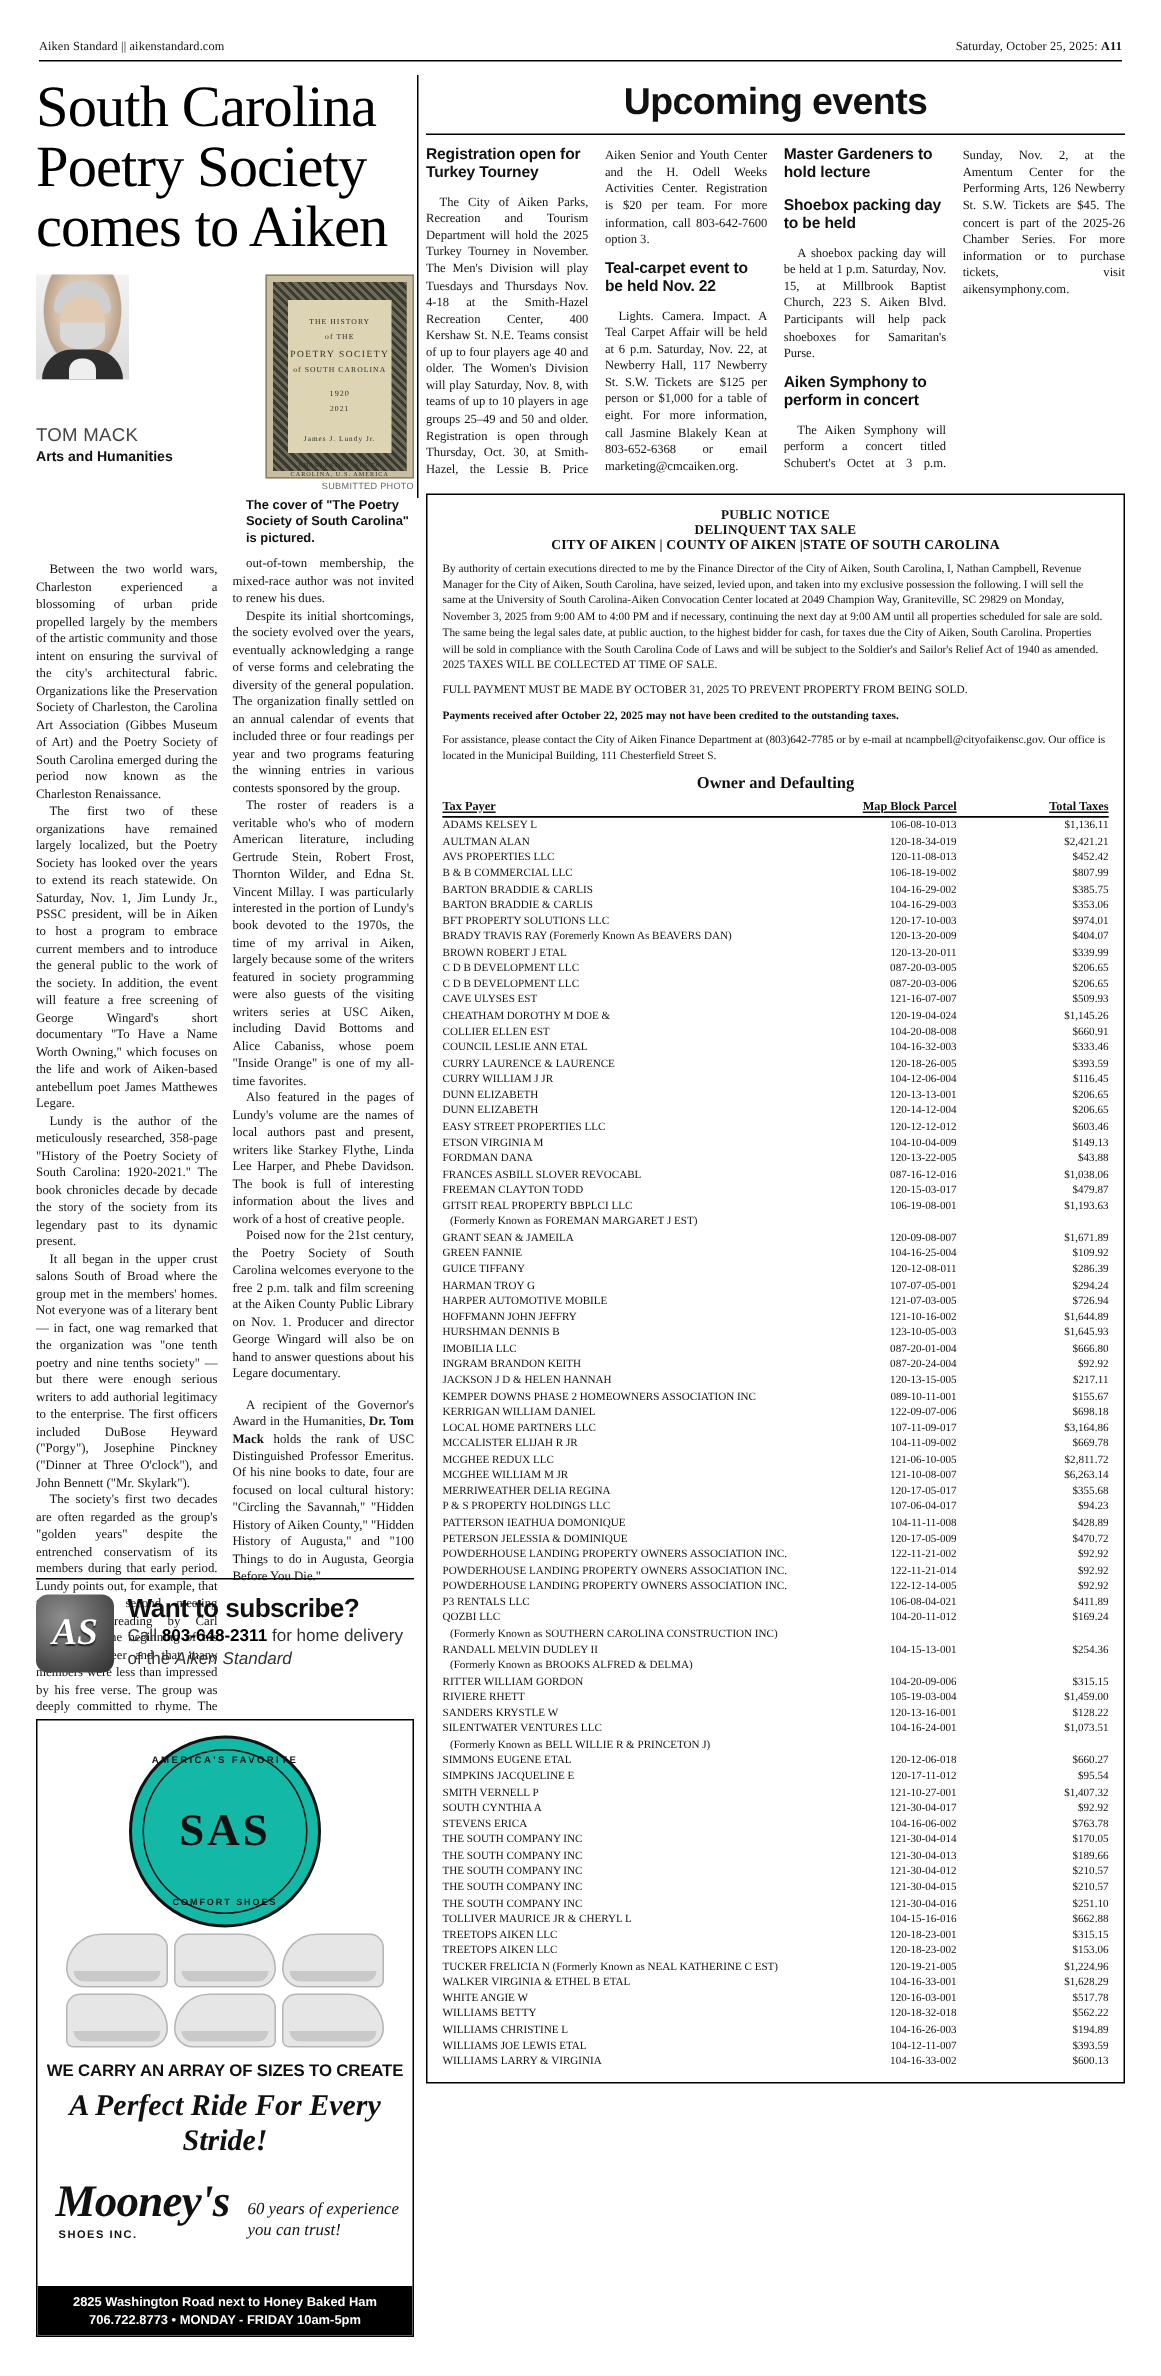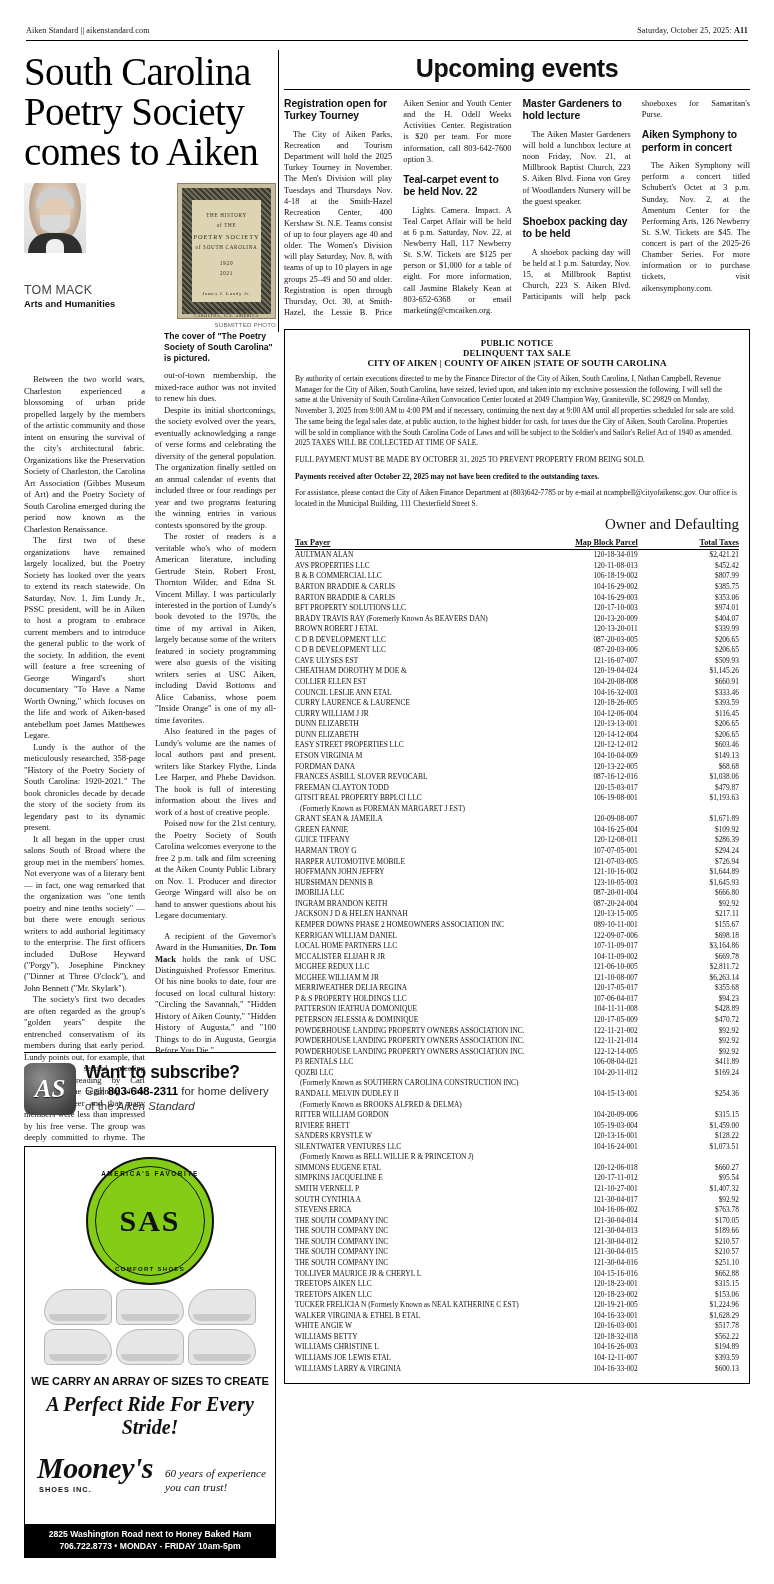--- a/index.html
+++ b/index.html
@@ -166,21 +166,21 @@
 
   
   .mooney {
     position: absolute; left: 24px; top: 1146px; width: 252px; height: 412px;
     border: 1.4px solid #000; box-sizing: border-box; overflow: hidden;
     background: #fff;
   }
   .sas-seal {
     width: 124px; height: 124px; margin: 10px auto 0 auto;
     border-radius: 50%; position: relative;
-    background: #84cc16;
+    background: #14b8a6;
     border: 2px solid #111;
     display: flex; align-items: center; justify-content: center;
   }
   .sas-seal .ring2 {
     position: absolute; inset: 7px; border-radius: 50%; border: 1.2px solid #111;
   }
   .sas-seal .core {
     font-family: "Liberation Serif", serif; font-weight: bold;
     font-size: 30px; letter-spacing: 2px; color: #111;
   }
@@ -274,21 +274,21 @@
   }
   .notice .nh3 {
     text-align: center; font-weight: bold; font-size: 9.1px; letter-spacing: .1px;
     margin-bottom: 6px;
   }
   .notice p {
     font-size: 7.55px; line-height: 1.42; margin: 0 0 6px 0; text-align: left;
   }
   .notice p.bold { font-weight: bold; }
   .notice .owner-def {
-    text-align: right; font-weight: normal; font-size: 15px; margin: 2px 0 3px 0;
+    text-align: center; font-weight: bold; font-size: 11px; margin: 2px 0 3px 0;
   }
 
   
   table.tax { width: 100%; border-collapse: collapse; }
   table.tax th {
     font-size: 8.2px; font-weight: bold; text-decoration: underline;
     padding: 1px 0 2px 0; border-bottom: 0.9px solid #000;
   }
   table.tax th.c1 { text-align: left; }
   table.tax th.c2 { text-align: right; padding-right: 56px; }
@@ -424,21 +424,20 @@
     <div class="ue-rule"></div>
 
     <div class="ue-cols">
       <h3>Registration open for Turkey Tourney</h3>
       <p>The City of Aiken Parks, Recreation and Tourism Department will hold the 2025 Turkey Tourney in November. The Men's Division will play Tuesdays and Thursdays Nov. 4-18 at the Smith-Hazel Recreation Center, 400 Kershaw St. N.E. Teams consist of up to four players age 40 and older. The Women's Division will play Saturday, Nov. 8, with teams of up to 10 players in age groups 25–49 and 50 and older. Registration is open through Thursday, Oct. 30, at Smith-Hazel, the Lessie B. Price Aiken Senior and Youth Center and the H. Odell Weeks Activities Center. Registration is $20 per team. For more information, call 803-642-7600 option 3.</p>
 
       <h3 class="spaced">Teal-carpet event to be held Nov. 22</h3>
       <p>Lights. Camera. Impact. A Teal Carpet Affair will be held at 6 p.m. Saturday, Nov. 22, at Newberry Hall, 117 Newberry St. S.W. Tickets are $125 per person or $1,000 for a table of eight. For more information, call Jasmine Blakely Kean at 803-652-6368 or email marketing@cmcaiken.org.</p>
 
       <h3 class="spaced">Master Gardeners to hold lecture</h3>
-      <p>The Aiken Master Gardeners will hold a lunchbox lecture at noon Friday, Nov. 21, at Millbrook Baptist Church, 223 S. Aiken Blvd. Fiona von Grey of Woodlanders Nursery will be the guest speaker.</p>
 
       <h3 class="spaced">Shoebox packing day to be held</h3>
       <p>A shoebox packing day will be held at 1 p.m. Saturday, Nov. 15, at Millbrook Baptist Church, 223 S. Aiken Blvd. Participants will help pack shoeboxes for Samaritan's Purse.</p>
 
       <h3 class="spaced">Aiken Symphony to perform in concert</h3>
       <p>The Aiken Symphony will perform a concert titled Schubert's Octet at 3 p.m. Sunday, Nov. 2, at the Amentum Center for the Performing Arts, 126 Newberry St. S.W. Tickets are $45. The concert is part of the 2025-26 Chamber Series. For more information or to purchase tickets, visit aikensymphony.com.</p>
     </div>
 
     <div class="notice">
       <div class="nh1">PUBLIC NOTICE</div>
@@ -455,20 +454,25 @@
       <table class="tax">
         <thead>
           <tr>
             <th class="c1">Tax Payer</th>
             <th class="c2">Map Block Parcel</th>
             <th class="c3">Total Taxes</th>
           </tr>
         </thead>
         <tbody id="tax-body">
             <tr>
+              <td class="c1">ADAMS KELSEY L</td>
+              <td class="c2">106-08-10-013</td>
+              <td class="c3">$1,136.11</td>
+            </tr>
+            <tr>
               <td class="c1">AULTMAN ALAN</td>
               <td class="c2">120-18-34-019</td>
               <td class="c3">$2,421.21</td>
             </tr>
             <tr>
               <td class="c1">AVS PROPERTIES LLC</td>
               <td class="c2">120-11-08-013</td>
               <td class="c3">$452.42</td>
             </tr>
             <tr>
@@ -557,21 +561,21 @@
               <td class="c3">$603.46</td>
             </tr>
             <tr>
               <td class="c1">ETSON VIRGINIA M</td>
               <td class="c2">104-10-04-009</td>
               <td class="c3">$149.13</td>
             </tr>
             <tr>
               <td class="c1">FORDMAN DANA</td>
               <td class="c2">120-13-22-005</td>
-              <td class="c3">$68.68</td>
+              <td class="c3">$43.88</td>
             </tr>
             <tr>
               <td class="c1">FRANCES ASBILL SLOVER REVOCABL</td>
               <td class="c2">087-16-12-016</td>
               <td class="c3">$1,038.06</td>
             </tr>
             <tr>
               <td class="c1">FREEMAN CLAYTON TODD</td>
               <td class="c2">120-15-03-017</td>
               <td class="c3">$479.87</td>

